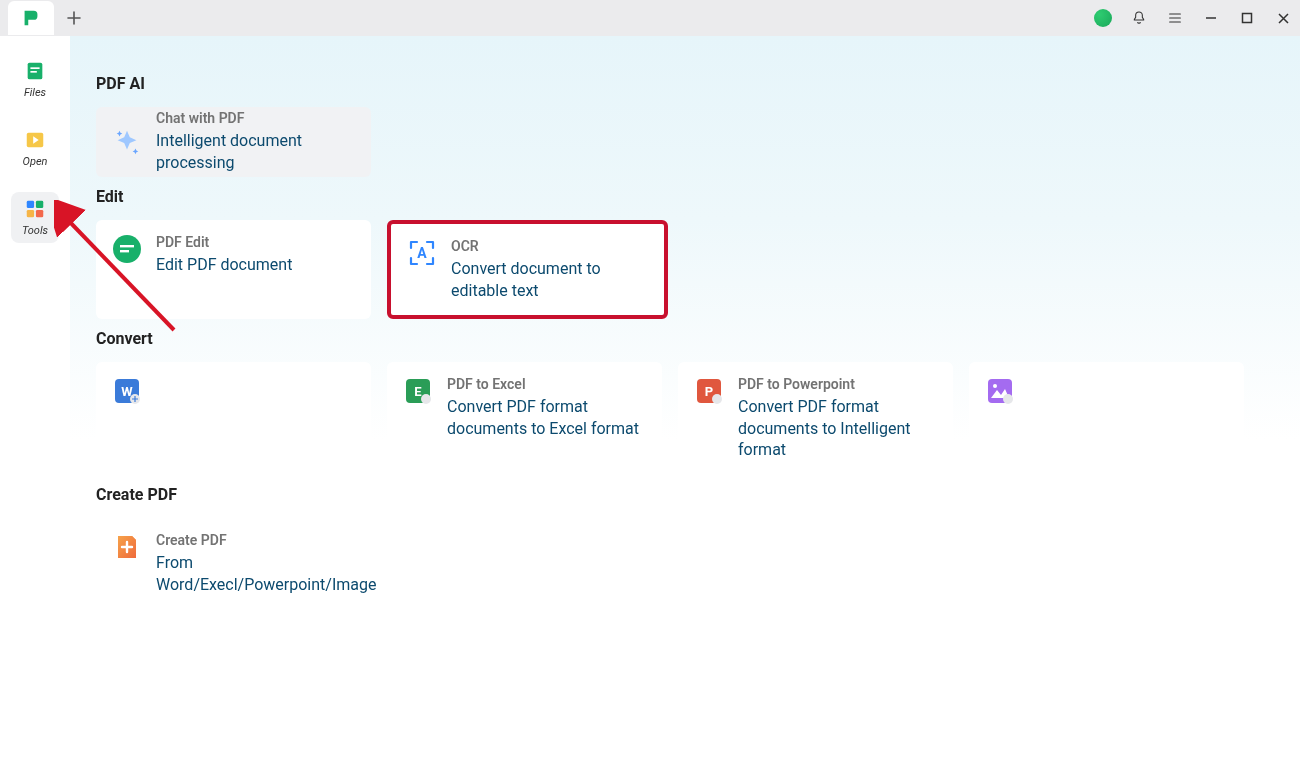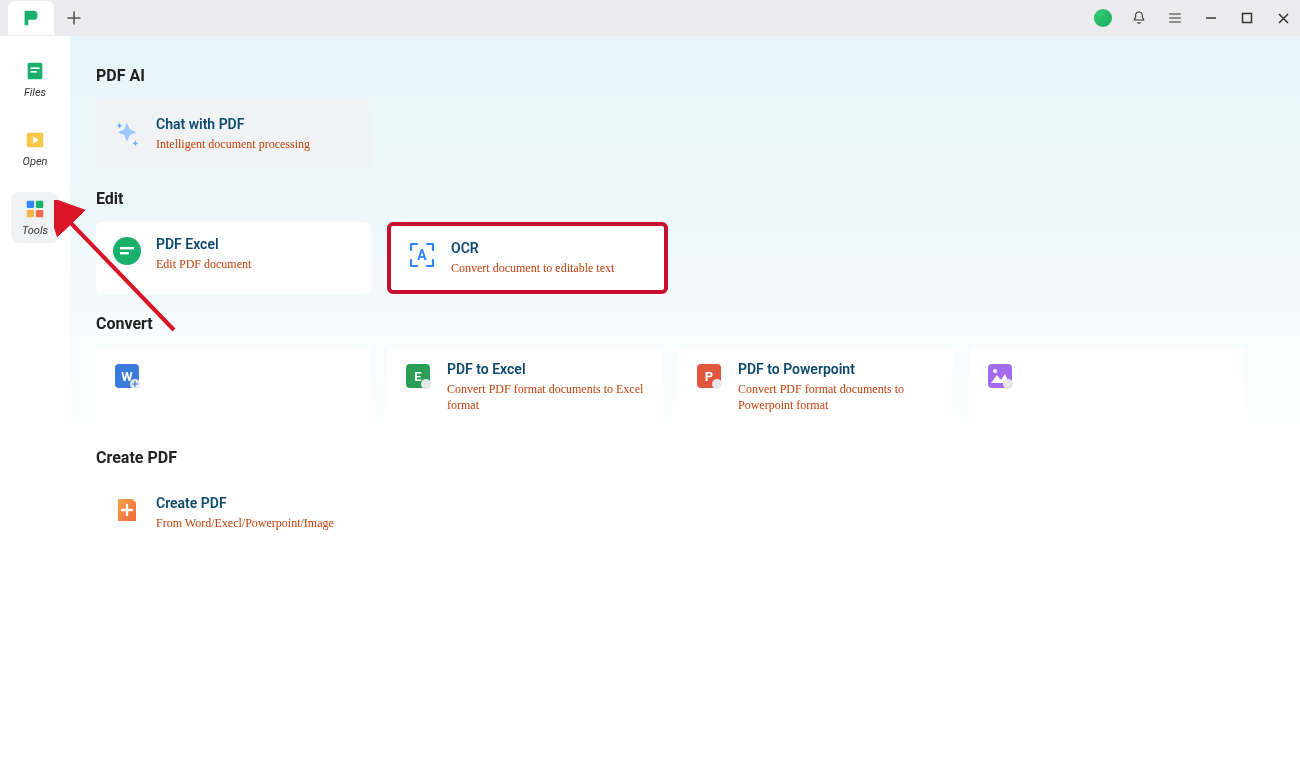--- a/index.html
+++ b/index.html
@@ -15,29 +15,29 @@
 .avatar-dot { width:18px; height:18px; border-radius:50%; background: radial-gradient(circle at 30% 30%, #2ecc71, #1aa85a); }
 
 .layout { display:flex; height: calc(100% - 36px); }
 .sidebar { width: 70px; background: #fff; display:flex; flex-direction:column; align-items:center; padding-top: 18px; gap: 18px; }
 .side-item { display:flex; flex-direction:column; align-items:center; gap:4px; width:48px; padding:6px 0; border-radius:8px; cursor:pointer; }
 .side-item.active { background:#f0f1f3;justify-content:center; }
 .side-item .label { font-size:11px; color:#333;font-style:italic; }
 .side-icon { width:22px; height:22px; display:flex; align-items:center; justify-content:center; }
 
 .main { flex:1; background: linear-gradient(180deg, #e6f5fa 0%, #eef8fb 25%, #ffffff 55%); padding: 30px 26px; overflow:auto; }
-.section-title { font-size:16px; font-weight:700; color:#222; margin-bottom:14px; }
-.section-title.mt { margin-top:20px; }
+.section-title { font-size:16px; font-weight:700; color:#222; margin-bottom:14px; margin-top:8px; }
+.section-title.mt { margin-top:10px; }
 
 .cards-row { display:flex; gap:16px; flex-wrap:wrap; }
 .card { background:#fff; border-radius:6px; width:275px; min-height:70px; padding:14px 16px; display:flex; align-items:flex-start; gap:14px; cursor:pointer; }
 .card.muted { background:#f1f2f4; width:275px; height:70px; align-items:center; }
 .card .texts { display:flex; flex-direction:column; gap:4px; }
-.card .title { font-size:14px; font-weight:600; color:#0c4a6e; }
-.card .desc { font-size:12px; color:#c2410c; line-height:1.35;font-family:Liberation Serif, serif; }
+.card .title { font-size:14px; font-weight:600; color:#737373; }
+.card .desc { font-size:16px; color:#0c4a6e; line-height:1.35; }
 .card-icon { width:30px; height:30px; flex-shrink:0; display:flex; align-items:center; justify-content:center; }
 .card.highlight { border:4px solid #c8102e; width:281px; }
 
 .arrow { position:absolute; pointer-events:none; }
 
 svg { display:block; }
 </style>
 </head>
 <body>
 
@@ -141,21 +141,21 @@
     <div class="cards-row">
       <div class="card">
         <div class="card-icon">
           <svg width="30" height="30" viewBox="0 0 30 30">
               <circle cx="15" cy="15" r="14" fill="#18b06a"></circle>
               <rect x="8" y="11" width="14" height="2.4" fill="#fff"></rect>
               <rect x="8" y="16" width="9" height="2.4" fill="#fff"></rect>
             </svg>
         </div>
         <div class="texts">
-          <div class="title">PDF Excel</div>
+          <div class="title">PDF Edit</div>
           <div class="desc">Edit PDF document</div>
         </div>
       </div>
       <div class="card highlight">
         <div class="card-icon">
           <svg width="30" height="30" viewBox="0 0 30 30">
             <path d="M4 4h6M4 4v6M26 4h-6M26 4v6M4 26h6M4 26v-6M26 26h-6M26 26v-6" stroke="#2f86ff" stroke-width="2.2" fill="none" stroke-linecap="round"></path>
             <text x="15" y="20" text-anchor="middle" font-size="14" font-weight="700" fill="#2f86ff">A</text>
           </svg>
         </div>
@@ -194,21 +194,21 @@
       <div class="card">
         <div class="card-icon">
           <svg width="30" height="30" viewBox="0 0 30 30">
               <rect x="3" y="3" width="24" height="24" rx="4" fill="#e0573e"></rect>
               <text x="15" y="20" text-anchor="middle" font-size="13" font-weight="700" fill="#fff">P</text>
               <circle cx="23" cy="23" r="5" fill="#e6e7ea"></circle>
             </svg>
         </div>
         <div class="texts">
           <div class="title">PDF to Powerpoint</div>
-          <div class="desc">Convert PDF format documents to Powerpoint format</div>
+          <div class="desc">Convert PDF format documents to Intelligent format</div>
         </div>
       </div>
       <div class="card">
         <div class="card-icon">
           <svg width="30" height="30" viewBox="0 0 30 30">
               <rect x="3" y="3" width="24" height="24" rx="4" fill="#a46bf0"></rect>
               <polygon points="6,22 12,14 16,19 20,13 24,22" fill="#fff"></polygon>
               <circle cx="10" cy="10" r="2" fill="#fff"></circle>
               <circle cx="23" cy="23" r="5" fill="#e6e7ea"></circle>
             </svg>

